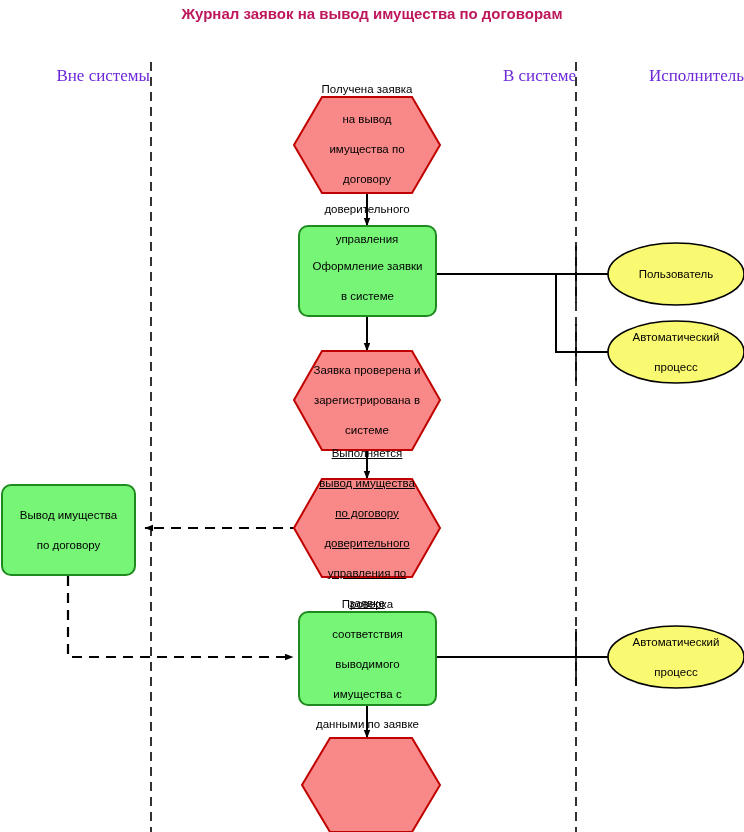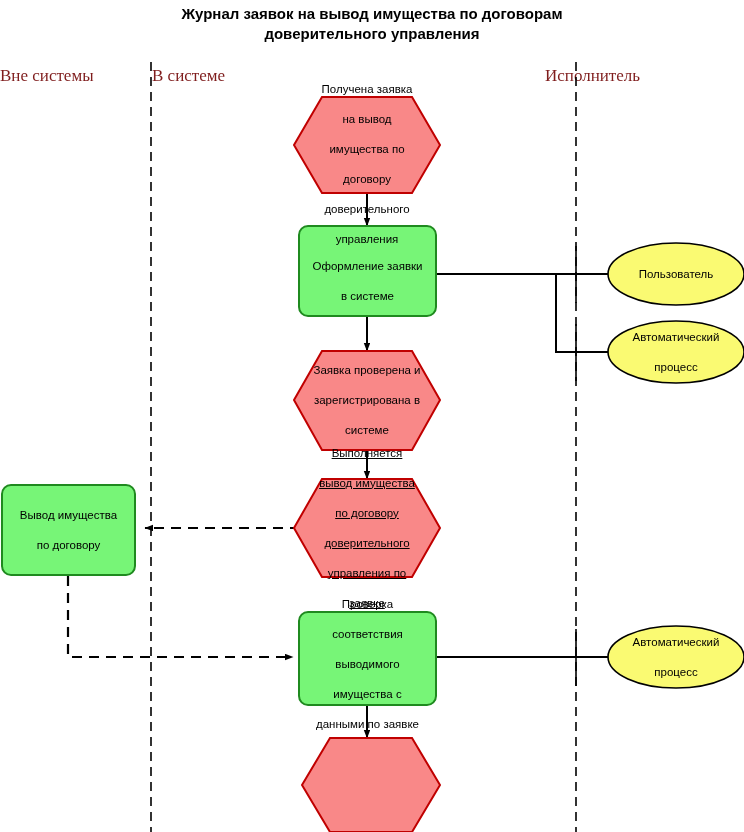--- a/index.html
+++ b/index.html
@@ -25,28 +25,28 @@
   .title-block {
     position: absolute;
     left: 0;
     top: 4px;
     width: 744px;
     text-align: center;
     font-family: "Liberation Sans", sans-serif;
     font-weight: bold;
     font-size: 15px;
     line-height: 20px;
-    color: #000000;
+    color: #be185d;
   }
   .lane-header {
     position: absolute;
     font-family: "Liberation Serif", serif;
     font-size: 17px;
-    color: #7f1d1d;
-    text-align: left;
+    color: #6d28d9;
+    text-align: right;
     white-space: nowrap;
   }
   .node-label {
     position: absolute;
     font-family: "Liberation Sans", sans-serif;
     font-size: 11.5px;
     line-height: 15px;
     color: #000000;
     text-align: center;
     display: flex;
@@ -56,26 +56,25 @@
   }
   .node-label span { display: block; width: 100%; }
 </style>
 </head>
 <body>
 
 <div id="canvas">
 
   <div class="title-block">
     <div>Журнал заявок на вывод имущества по договорам</div>
-    <div>доверительного управления</div>
   </div>
 
   <div class="lane-header" style="left:0px; top:66px; width:150px;">Вне системы</div>
   <div class="lane-header" style="left:152px; top:66px; width:424px;">В системе</div>
-  <div class="lane-header" style="left:545px; top:66px; width:166px;">Исполнитель</div>
+  <div class="lane-header" style="left:578px; top:66px; width:166px;">Исполнитель</div>
 
   <svg id="diagram-svg" viewBox="0 0 744 832" xmlns="http://www.w3.org/2000/svg">
     <defs>
       <marker id="arrowhead" markerWidth="9" markerHeight="9" refX="8" refY="3.2" orient="auto" markerUnits="userSpaceOnUse">
         <path d="M0,0 L8.5,3.2 L0,6.4 z" fill="#000000"></path>
       </marker>
     </defs>
 
     <line x1="151" y1="62" x2="151" y2="832" stroke="#000000" stroke-width="1.6" stroke-dasharray="9,6"></line>
     <line x1="576" y1="62" x2="576" y2="832" stroke="#000000" stroke-width="1.6" stroke-dasharray="9,6"></line>

